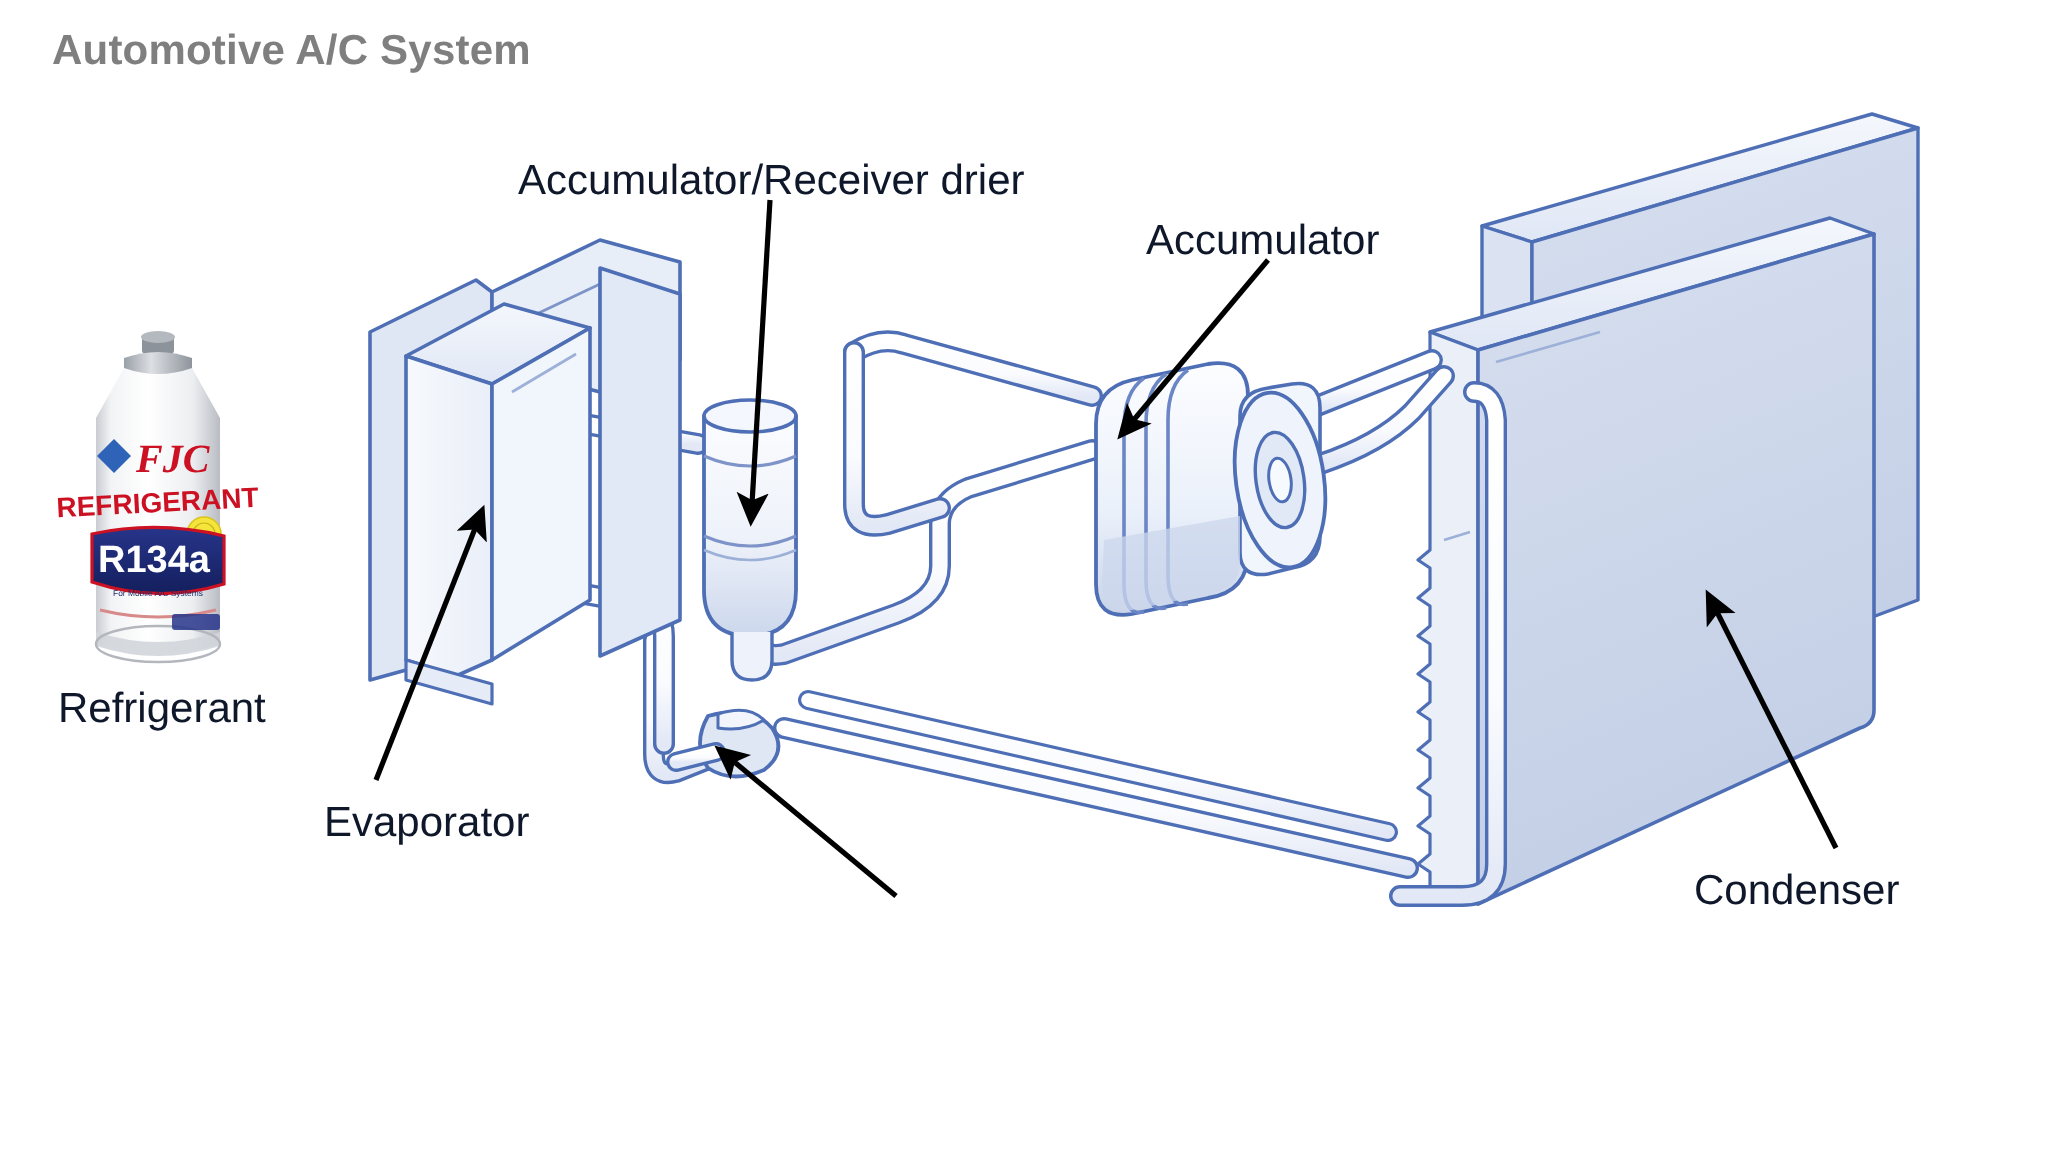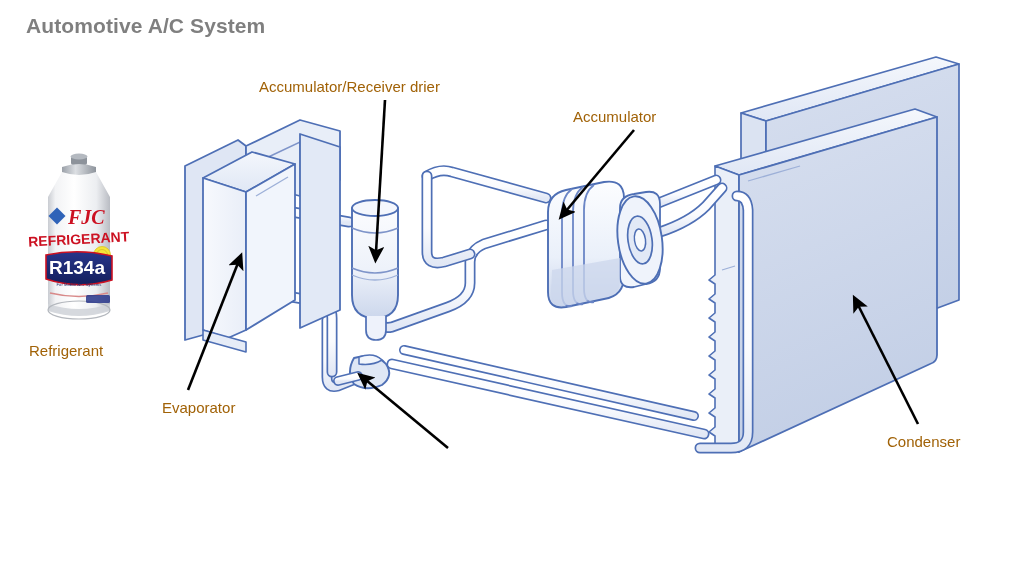--- a/index.html
+++ b/index.html
@@ -17,39 +17,39 @@
     position: absolute;
     left: 26px; top: 14px;
     font-size: 21px;
     font-weight: bold;
     color: #7f7f7f;
     letter-spacing: 0.1px;
     white-space: nowrap;
   }
   .label {
     position: absolute;
-    font-size: 15px;
-    color: #a16207;
+    font-size: 21px;
+    color: #0f172a;
     white-space: nowrap;
     line-height: 1.42;
   }
   #label-accumulator { left: 259px; top: 76px; }
   #label-compressor  { left: 573px; top: 106px; }
   #label-evaporator  { left: 136px; top: 397px; margin-left: 26px; }
-  #label-condenser   { left: 887px; top: 431px; }
+  #label-condenser   { left: 847px; top: 431px; }
   #label-txv         { left: 375px; top: 463px; }
   #label-refrigerant { left: 29px;  top: 340px; }
 
   #diagram-svg {
     position: absolute; left: 0; top: 0;
     width: 1024px; height: 582px;
   }
   #refrigerant-can {
     position: absolute;
-    left: 24px; top: 152px;
+    left: 24px; top: 164px;
     width: 110px; height: 182px;
   }
   #refrigerant-can svg { width: 100%; height: 100%; display: block; }
 </style>
 </head>
 <body>
 
 <div id="page-title">Automotive A/C System</div>
 
 <svg id="diagram-svg" viewBox="0 0 1024 582">

